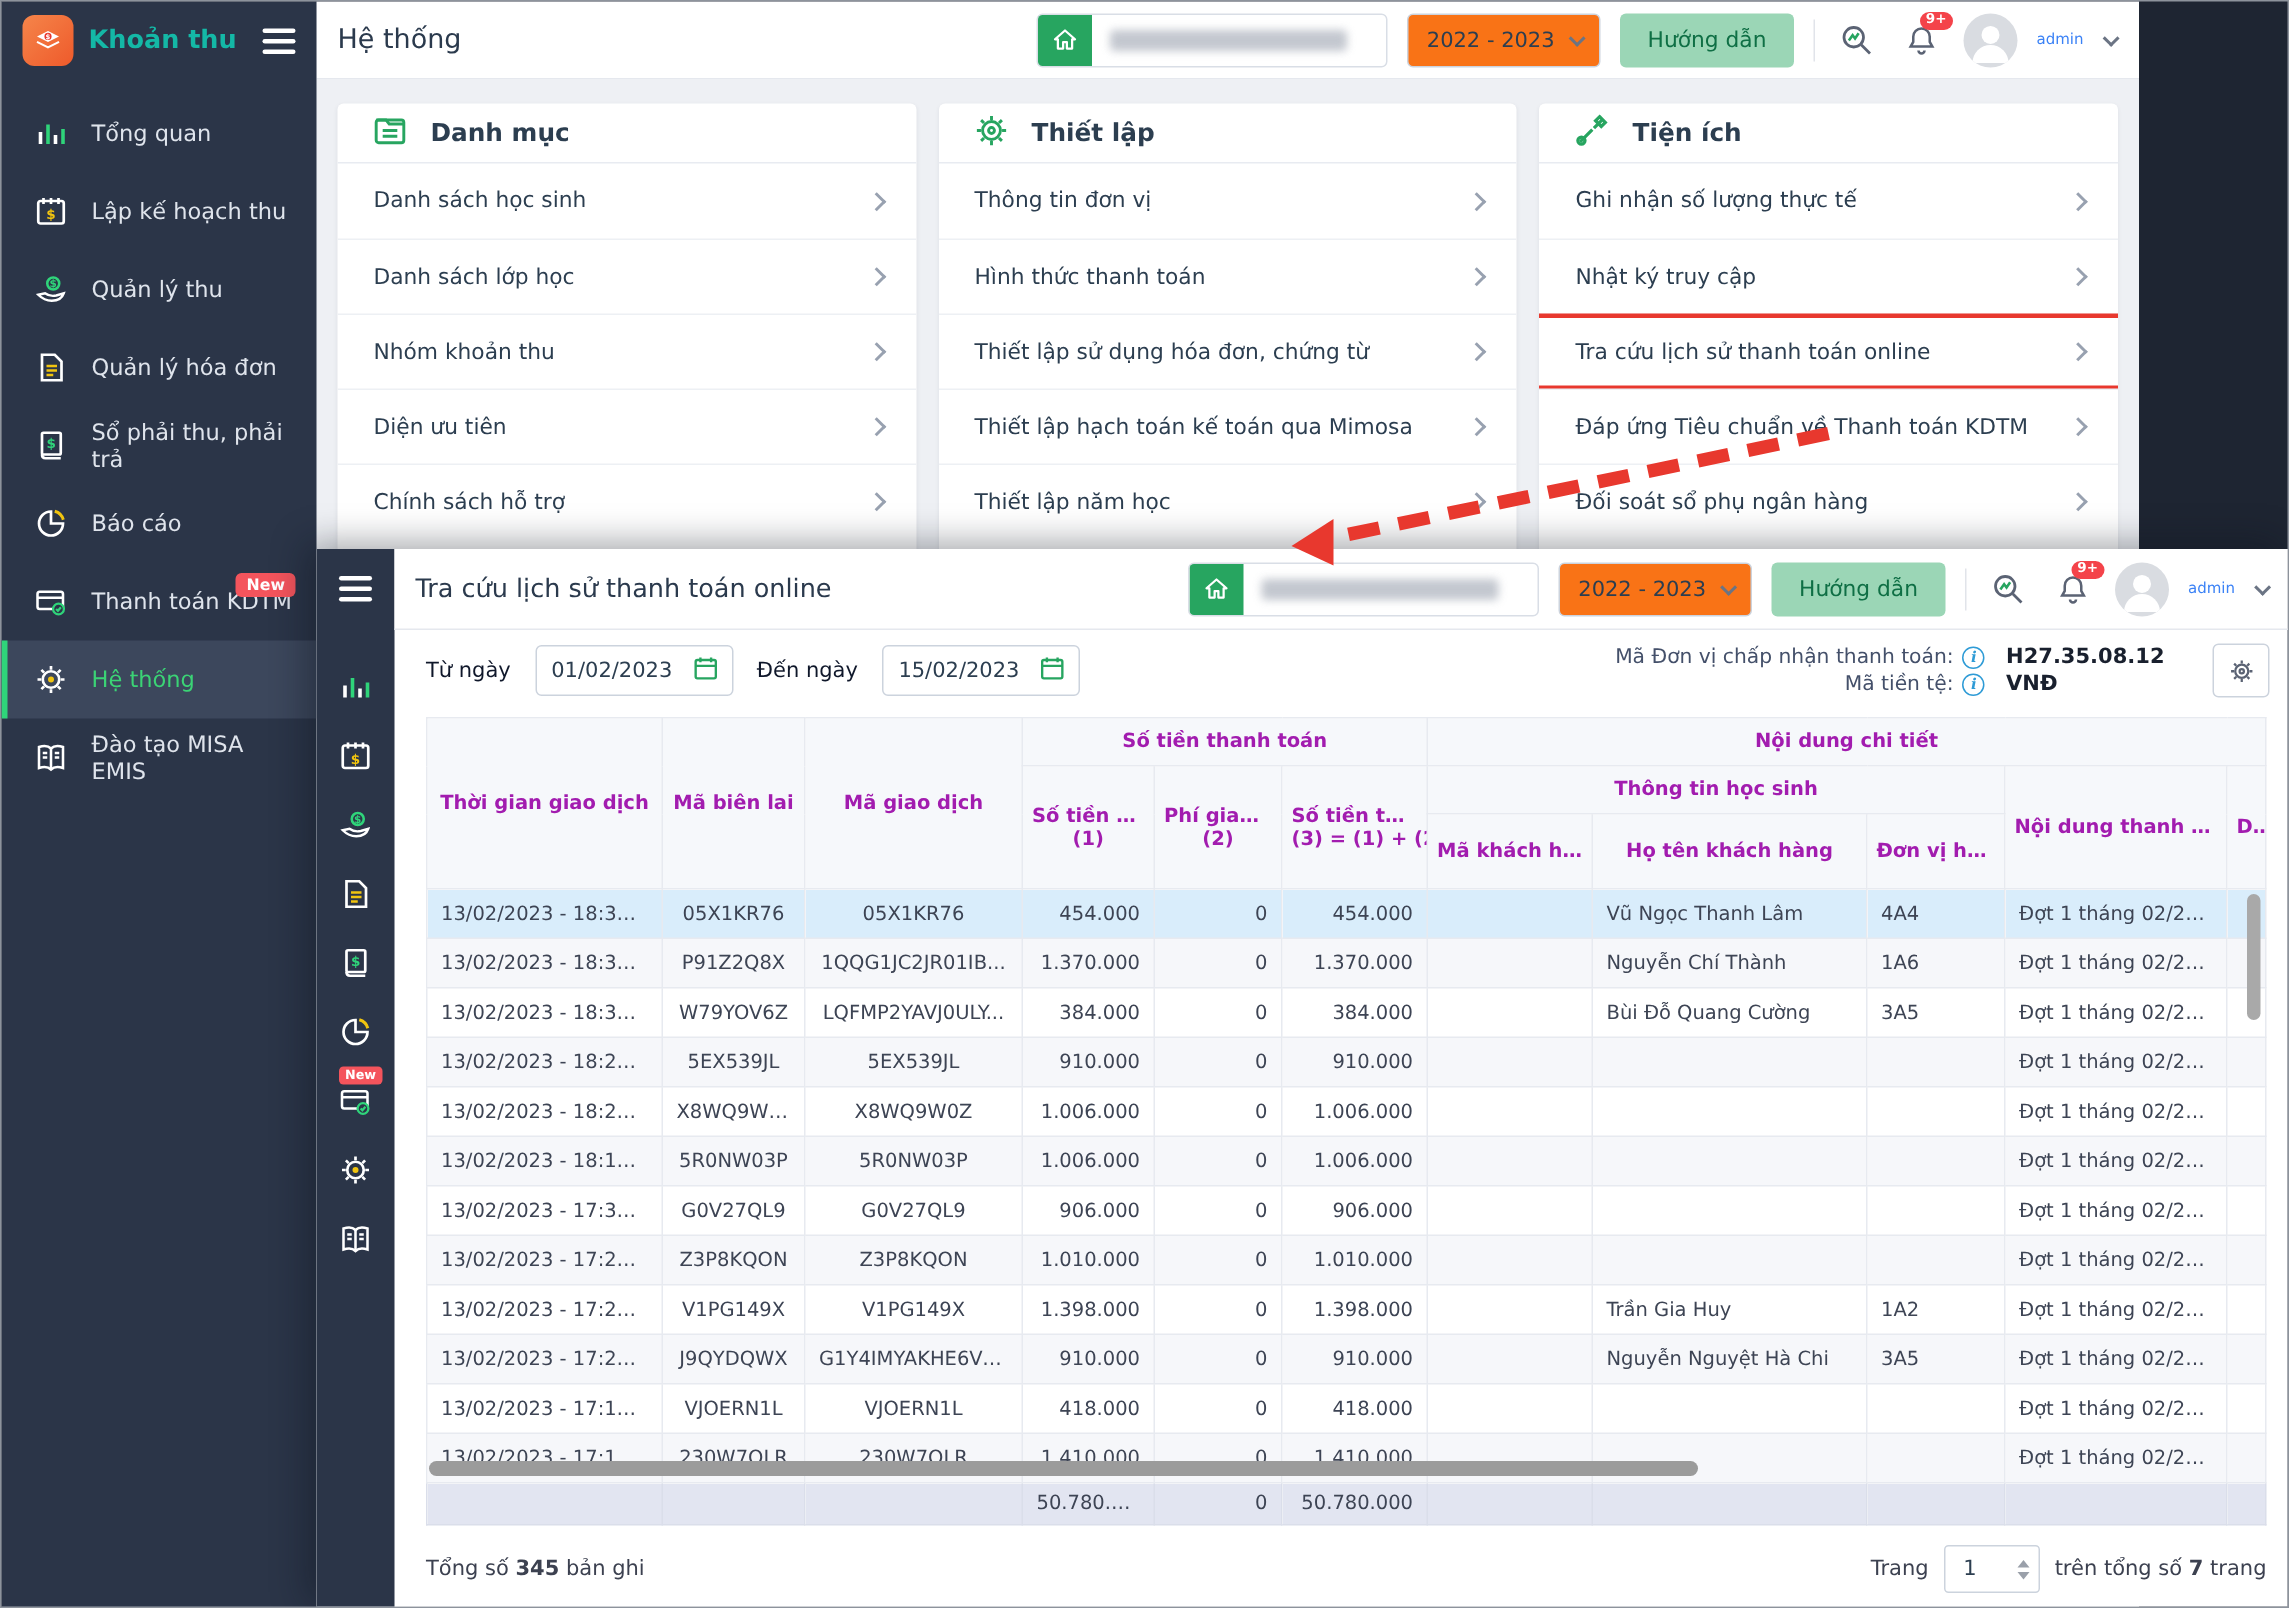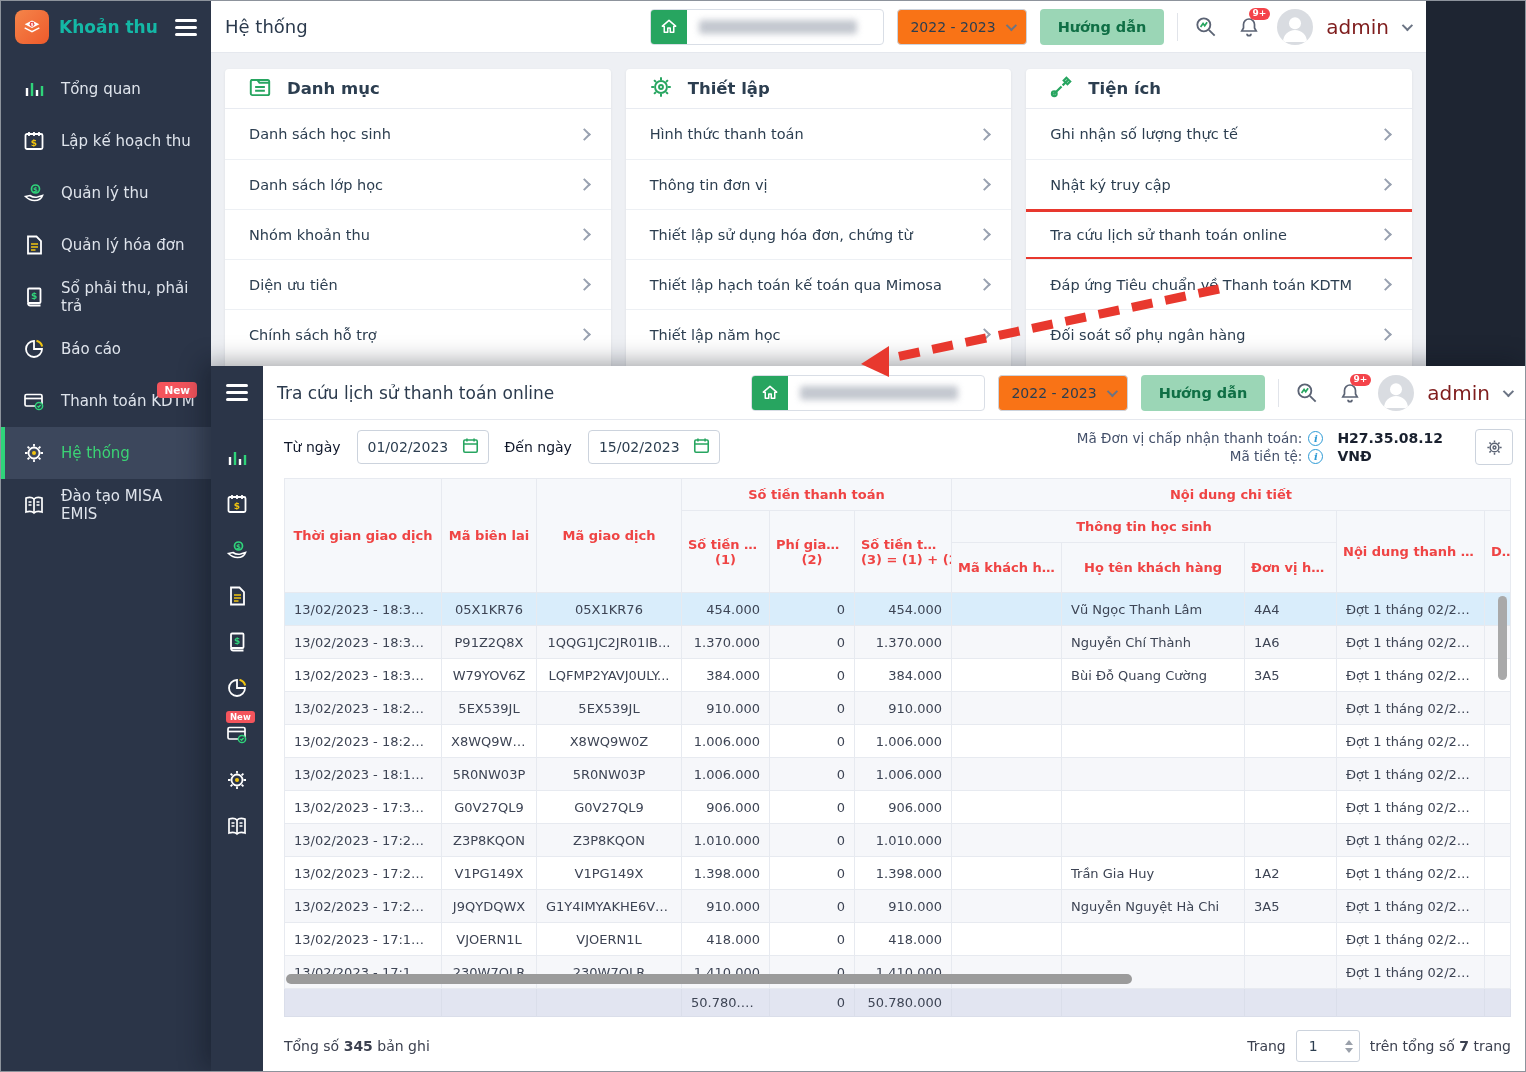--- a/index.html
+++ b/index.html
@@ -22,26 +22,26 @@
   .new-badge{position:absolute;right:14px;top:7px;background:#f4545c;color:#fff;font-size:10.5px;font-weight:bold;padding:2px 7px;border-radius:4px}
   
   .hdr{height:52px;background:#fff;border-bottom:1px solid #e5e8ee;display:flex;align-items:center;padding:0 16px 0 14px}
   .hdr-title{font-size:18px;color:#2b3a4d;font-weight:500;white-space:nowrap}
   .hdr-right{margin-left:auto;display:flex;align-items:center;gap:13px}
   .school-box{display:flex;align-items:center;height:36px;border:1px solid #d9dee6;border-radius:4px;overflow:hidden;background:#fff;cursor:pointer}
   .home-btn{width:36px;height:36px;background:#27a560;display:flex;align-items:center;justify-content:center;flex:none}
   .blur-blob{width:158px;height:14px;margin:0 26px 0 12px;background:#b9bec7;border-radius:3px;filter:blur(3px);opacity:.85}
   .year-select{height:36px;min-width:118px;border:1px solid #ccd3dd;border-radius:4px;display:flex;align-items:center;justify-content:space-between;padding:0 12px;font-size:14px;color:#2c3e50;gap:10px;cursor:pointer;background:#f97316}
   .chev-d{width:8px;height:8px;border-right:2px solid #6b7484;border-bottom:2px solid #6b7484;transform:rotate(45deg) translateY(-2px);display:inline-block}
-  .guide-btn{height:36px;padding:0 18px;background:#9bd6b6;color:#0f6f45;font-weight:bold;font-size:14.5px;border:none;border-radius:4px;cursor:pointer;font-family:inherit}
+  .guide-btn{height:36px;padding:0 18px;background:#9bd6b6;color:#0f6f45;font-weight:normal;font-size:14.5px;border:none;border-radius:4px;cursor:pointer;font-family:inherit}
   .vdiv{width:1px;height:28px;background:#e1e4ea}
   .icon-btn{position:relative;display:flex;align-items:center;justify-content:center;width:30px;height:30px;cursor:pointer}
   .nbadge{position:absolute;top:-4px;right:-6px;background:#f4434a;color:#fff;font-size:9px;font-weight:bold;font-style:normal;border-radius:8px;padding:1.5px 4px;line-height:1}
   .avatar{width:36px;height:36px;border-radius:50%;background:#d9dce1;display:flex;align-items:flex-end;justify-content:center;overflow:hidden;cursor:pointer}
-  .uname{font-size:20px;color:#7f1d1d;cursor:pointer}
+  .uname{font-size:10px;color:#3b82f6;cursor:pointer}
   
   .cards{position:absolute;left:210px;top:52px;width:1215px;padding:16px 14px;display:flex;gap:15px}
   .card{flex:1;background:#fff;border-radius:4px;box-shadow:0 1px 3px rgba(40,50,70,.08);height:306px;overflow:hidden}
   .card-hd{height:40px;display:flex;align-items:center;gap:14px;padding:0 22px;border-bottom:1px solid #e8ebf1;font-size:16.5px;font-weight:bold;color:#2c3e50}
   .card-item{height:50px;display:flex;align-items:center;justify-content:space-between;padding:0 22px 0 24px;font-size:14.5px;color:#2c3e50;border-top:1px solid #edf0f4;cursor:pointer;position:relative}
   .card-item:first-of-type{border-top:none}
   .chev{width:9px;height:9px;border-right:2px solid #98a1b0;border-top:2px solid #98a1b0;transform:rotate(45deg);flex:none}
   .card-item.highlighted::after{content:"";position:absolute;left:-3px;right:-3px;top:-1px;bottom:-1px;border:3px solid #e8382e;pointer-events:none}
   
   .fg-win{position:absolute;left:210px;top:365px;width:1316px;height:707px;background:#fff;z-index:10;box-shadow:-8px -4px 22px rgba(10,15,25,.38);display:flex}
@@ -57,21 +57,21 @@
   .date-box input{border:none;outline:none;width:84px;font-size:14px;color:#2c3e50;font-family:inherit;background:transparent}
   .merchant{margin-left:auto;display:grid;grid-template-columns:auto auto;column-gap:14px;row-gap:2px;align-items:center}
   .m-label{font-size:13.5px;color:#44506a;display:flex;align-items:center;gap:6px;justify-content:flex-end}
   .m-val{font-size:14px;font-weight:bold;color:#19202e}
   .info{width:15px;height:15px;border:1.5px solid #2e9bd6;border-radius:50%;color:#2e9bd6;font-size:10px;font-style:italic;font-weight:bold;display:inline-flex;align-items:center;justify-content:center;font-family:"DejaVu Serif",serif}
   .gear-btn{width:38px;height:36px;border:1px solid #ccd3dd;border-radius:4px;display:flex;align-items:center;justify-content:center;margin-left:16px;cursor:pointer;background:#fff}
   
   .tbl-wrap{position:relative;margin:7px 0 0 21px;width:1226px}
   table{border-collapse:collapse;table-layout:fixed;width:1226px;font-size:13px}
   th,td{border:1px solid #e7eaf0;overflow:hidden;white-space:nowrap;text-overflow:ellipsis}
-  th{background:#f6f8fb;color:#ef4444;font-weight:600;text-align:center;padding:2px 6px}
+  th{background:#f6f8fb;color:#a21caf;font-weight:600;text-align:center;padding:2px 6px}
   .hr1 th{height:32px}
   .hr2 th{height:32px}
   .hr3 th{height:50px}
   th .l2{display:block;font-weight:600}
   td{height:33px;padding:0 9px;color:#3d4454}
   tbody tr:nth-child(even) td{background:#f6f7fa}
   tbody tr.selected td{background:#d9edfb}
   td.c{text-align:center}
   td.r{text-align:right}
   tr.sum td{background:#e2e5f1;height:28px;border-color:#dadeea}
@@ -183,26 +183,26 @@
               <circle cx="12" cy="12" r="5.5"></circle>
               <circle cx="12" cy="12" r="1.8"></circle>
               <path d="M12 3v2.5M12 18.5V21M3 12h2.5M18.5 12H21M5.6 5.6l1.8 1.8M16.6 16.6l1.8 1.8M18.4 5.6l-1.8 1.8M7.4 16.6l-1.8 1.8"></path>
             </svg>
         </span>
         <span>Thiết lập</span>
       </div>
       <div>
 
           <div class="card-item">
+            <span>Thông tin đơn vị</span>
+            <span class="chev"></span>
+          </div>
+
+          <div class="card-item">
             <span>Hình thức thanh toán</span>
-            <span class="chev"></span>
-          </div>
-
-          <div class="card-item">
-            <span>Thông tin đơn vị</span>
             <span class="chev"></span>
           </div>
 
           <div class="card-item">
             <span>Thiết lập sử dụng hóa đơn, chứng từ</span>
             <span class="chev"></span>
           </div>
 
           <div class="card-item">
             <span>Thiết lập hạch toán kế toán qua Mimosa</span>

